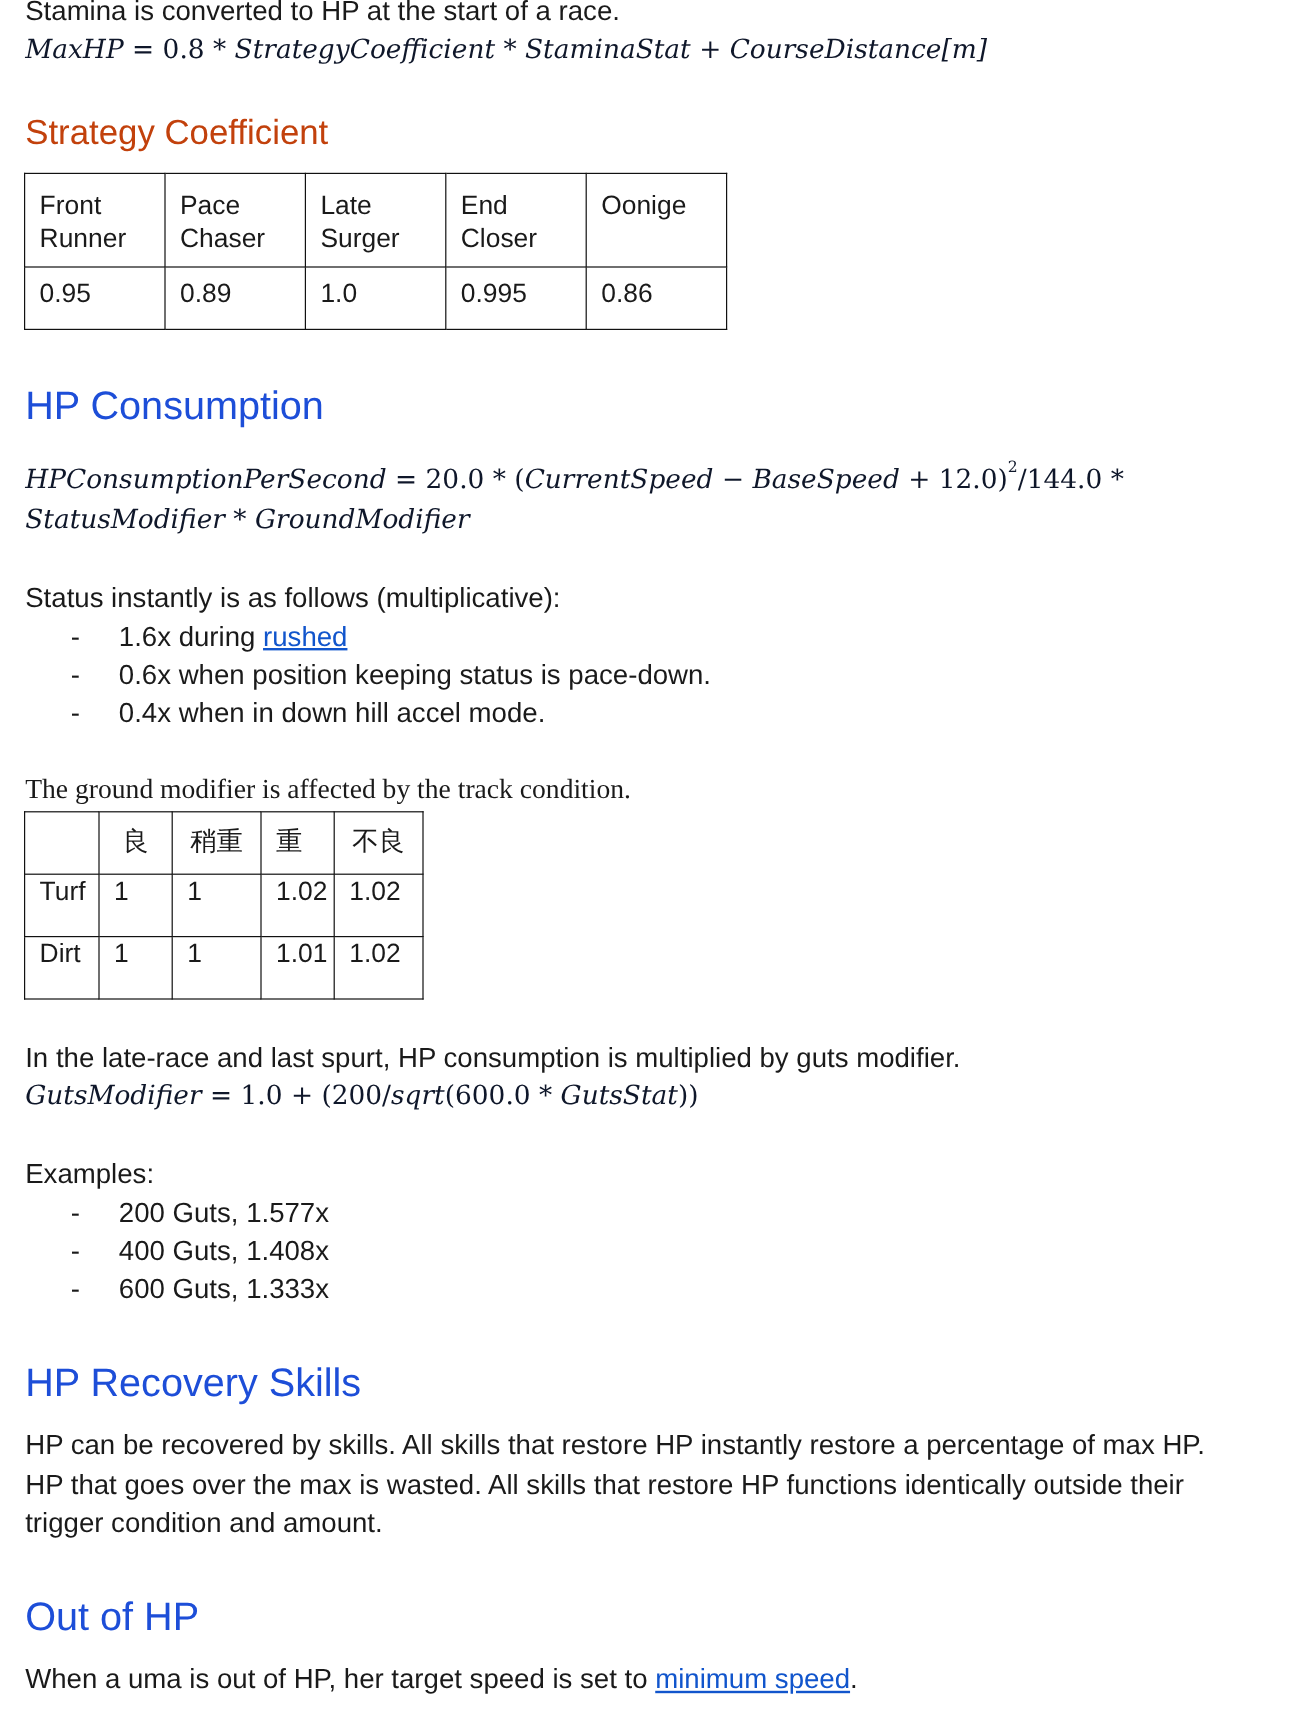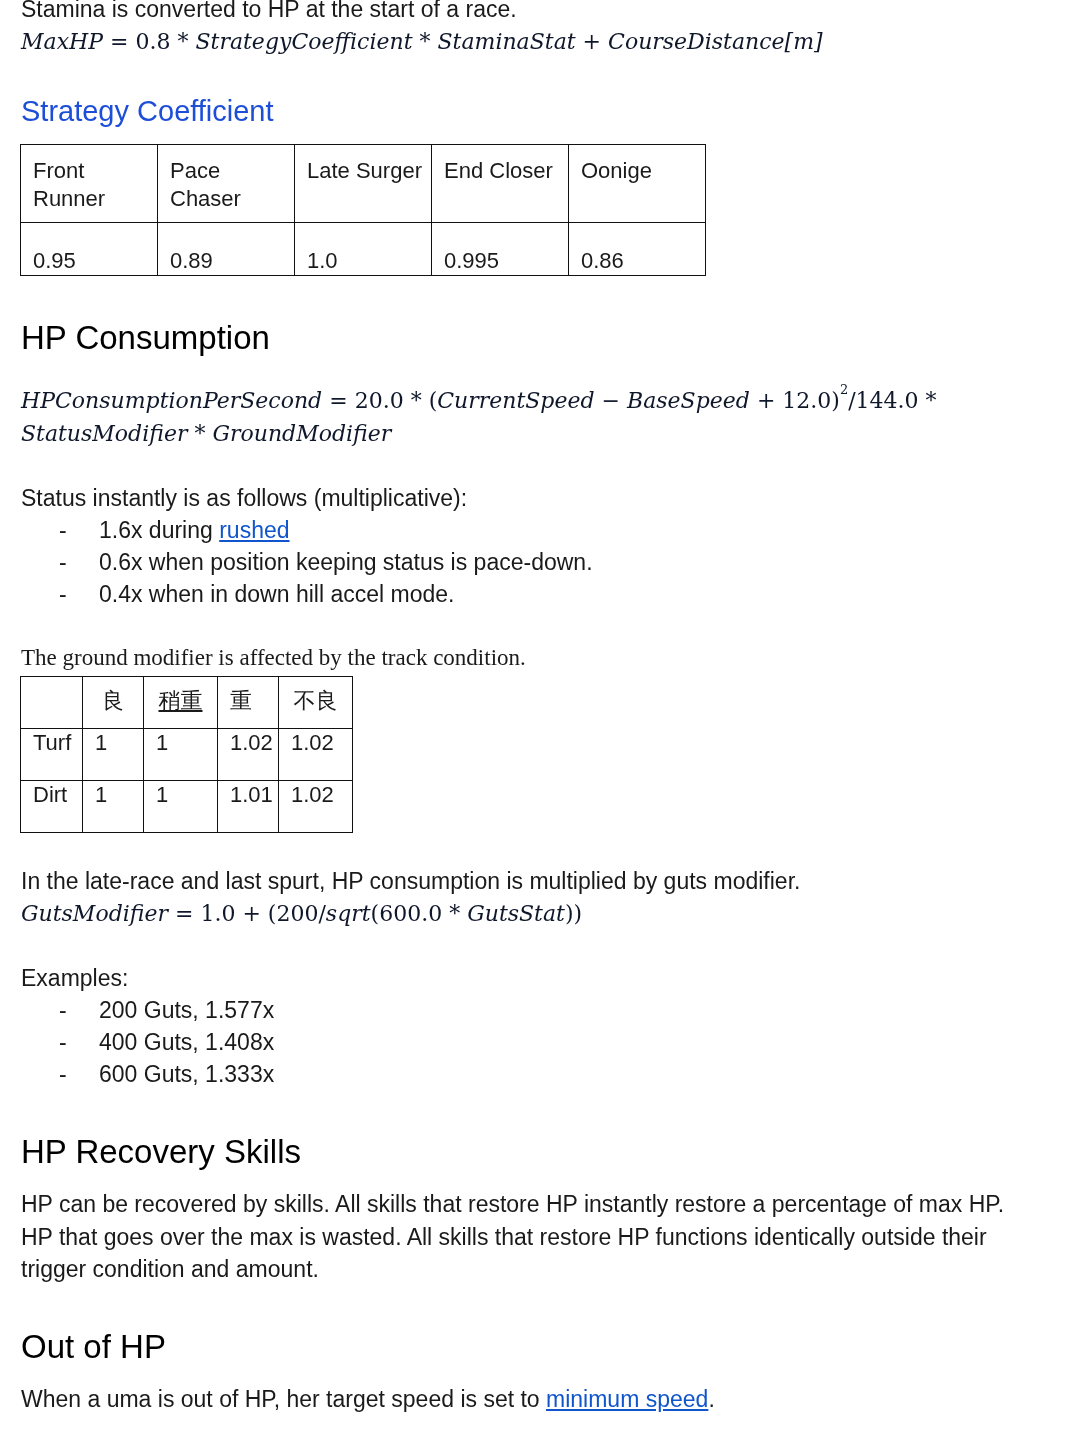--- a/index.html
+++ b/index.html
@@ -8,31 +8,31 @@
     font-family: "Liberation Sans", "DejaVu Sans", sans-serif;
     color: #1a1a1a;
   }
   .abs { position: absolute; }
   .p { font-size: 23px; line-height: 32px; white-space: nowrap; }
   .math {
     font-family: "DejaVu Serif", "Liberation Serif", serif;
     font-style: italic; font-size: 22px; line-height: 32px; white-space: nowrap; color: #0f172a;
   }
   .math .n { font-style: normal; }
-  .h-sub { font-size: 29px; color: #1d4ed8; line-height: 36px; white-space: nowrap; }
-  .h2 { font-size: 33px; color: #000000; line-height: 40px; white-space: nowrap; }
+  .h-sub { font-size: 29px; color: #c2410c; line-height: 36px; white-space: nowrap; }
+  .h2 { font-size: 33px; color: #1d4ed8; line-height: 40px; white-space: nowrap; }
   a.link { color: #1155cc; text-decoration: underline; text-align: right; }
   table { border-collapse: collapse; }
   td {
     border: 1.5px solid #111; font-size: 22px; line-height: 28px;
     vertical-align: top; padding: 0 0 0 12px; color: #1a1a1a;
   }
-  .strat td { width: 137px; }
+  .strat td { width: 117px; }
   .strat tr.h td { height: 78px; padding-top: 12px; box-sizing: border-box; }
-  .strat tr.v td { height: 52px; padding-top: 24px; box-sizing: border-box; }
+  .strat tr.v td { height: 52px; padding-top: 8px; box-sizing: border-box; }
   .ground td { height: 52px; box-sizing: border-box; }
   .ground td.cj { text-align: center; padding-left: 0; padding-top: 10px; }
   ul.dash { list-style: none; margin: 0; padding: 0; }
   ul.dash li { position: relative; padding-left: 78px; font-size: 23px; line-height: 32px; white-space: nowrap; }
   ul.dash li .dash-mark { position: absolute; left: 38px; top: 0; }
   sup { font-size: 13px; vertical-align: 14px; line-height: 0; }
 </style>
 </head>
 <body>
 
@@ -94,21 +94,21 @@
   <li><span class="dash-mark">-</span><span>0.6x when position keeping status is pace-down.</span></li>
   <li><span class="dash-mark">-</span><span>0.4x when in down hill accel mode.</span></li>
 </ul>
 
 <div class="abs p" style="left:21px; top:642px;font-family:Liberation Serif, serif;">The ground modifier is affected by the track condition.</div>
 <table class="abs ground" style="left:20px; top:676px;">
   <tbody>
       <tr>
     <td style="width:62px;"></td>
     <td class="cj" style="width:61px;">良</td>
-    <td class="cj" style="width:74px;text-decoration:underline;">稍重</td>
+    <td class="cj" style="width:74px;">稍重</td>
     <td style="width:61px; padding-top:10px;">重</td>
     <td class="cj" style="width:74px;">不良</td>
   </tr>
   <tr>
     <td>Turf</td>
     <td>1</td>
     <td>1</td>
     <td>1.02</td>
     <td>1.02</td>
   </tr>

